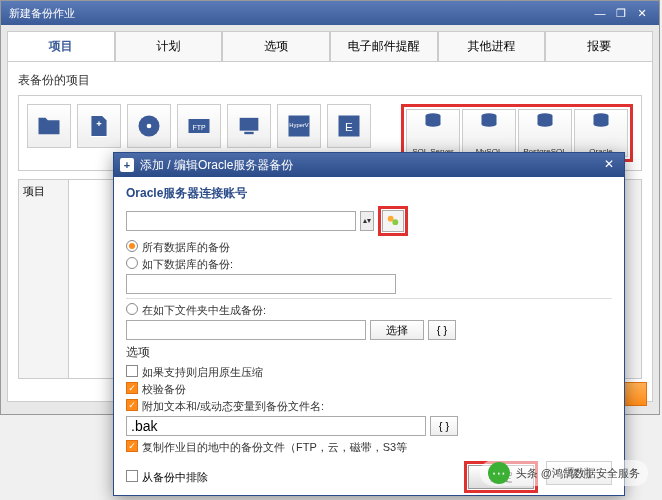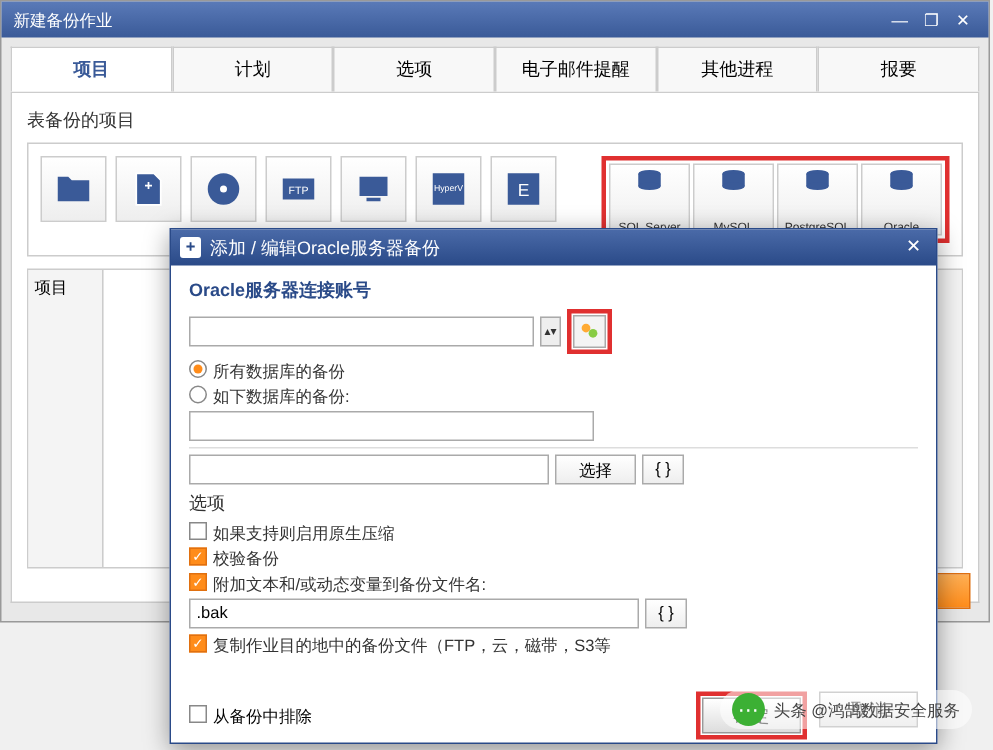--- a/index.html
+++ b/index.html
@@ -35,21 +35,21 @@
 
 
 .dialog { position: absolute; left: 113px; top: 152px; width: 512px; height: 344px; background: #fff; border: 1px solid #2a4a88; box-shadow: 0 4px 16px rgba(0,0,0,0.4); z-index: 10; }
 .dlg-titlebar { height: 24px; background: linear-gradient(#4a6aa8,#2a4a88); color: #fff; font-size: 12px; display: flex; align-items: center; padding: 0 6px; }
 .dlg-titlebar .dlg-icon { width: 14px; height: 14px; background: #fff; color: #2a4a88; border-radius: 2px; display: flex; align-items: center; justify-content: center; font-size: 11px; margin-right: 6px; font-weight: bold; }
 .dlg-titlebar .dlg-close { margin-left: auto; width: 18px; height: 16px; text-align: center; cursor: pointer; font-size: 12px; }
 
 .dlg-body { padding: 8px 12px; font-size: 12px; color: #333; }
 .dlg-label-blue { color: #2a4a88; font-weight: bold; font-size: 12px; margin-bottom: 4px; }
 .field-row { display: flex; align-items: center; gap: 4px; margin-bottom: 4px; }
-.field-row input[type=text] { height: 20px; border: 1px solid #aaa; font-size: 11px; padding: 0 4px; flex: 1; }
+.field-row input[type=text] { height: 20px; border: 1px solid #aaa; font-size: 14px; padding: 0 4px; flex: 1; }
 .spin-btn { width: 14px; height: 20px; border: 1px solid #aaa; background: #eee; font-size: 8px; display: flex; flex-direction: column; justify-content: center; align-items: center; line-height: 1; }
 .mini-btn { width: 22px; height: 22px; border: 1px solid #aaa; background: #f4f4f4; display: flex; align-items: center; justify-content: center; cursor: pointer; }
 .highlight-red { border: 3px solid #e03030; padding: 1px; }
 
 .radio-row, .check-row { display: flex; align-items: flex-start; gap: 4px; margin: 2px 0; font-size: 11px; }
 .radio { width: 12px; height: 12px; border-radius: 50%; border: 1px solid #888; display: inline-flex; align-items: center; justify-content: center; }
 .radio.checked::after { content: ""; width: 6px; height: 6px; border-radius: 50%; background: #ff8c1a; }
 .check { width: 12px; height: 12px; border: 1px solid #888; display: inline-flex; align-items: center; justify-content: center; background: #fff; }
 .check.checked { background: #ff8c1a; border-color: #e07010; }
 .check.checked::after { content: "✓"; color: #fff; font-size: 9px; line-height: 1; }
@@ -210,20 +210,24 @@
     <div class="radio-row">
         <span class="radio"></span>
         <span>如下数据库的备份:</span>
       </div>
     <div class="field-row">
         <input type="text" style="max-width: 270px;">
       </div>
 
     <hr class="sep">
 
+    <div class="radio-row">
+        <span class="radio"></span>
+        <span>在如下文件夹中生成备份:</span>
+      </div>
     <div class="field-row">
       <input type="text" style="max-width: 240px;">
       <button class="browse-btn">选择</button>
       <button class="paren-btn">{ }</button>
     </div>
 
     <div class="dlg-label-blue" style="font-weight:normal;color:#333">选项</div>
     <div class="check-row">
         <span class="check"></span>
         <span>如果支持则启用原生压缩</span>

